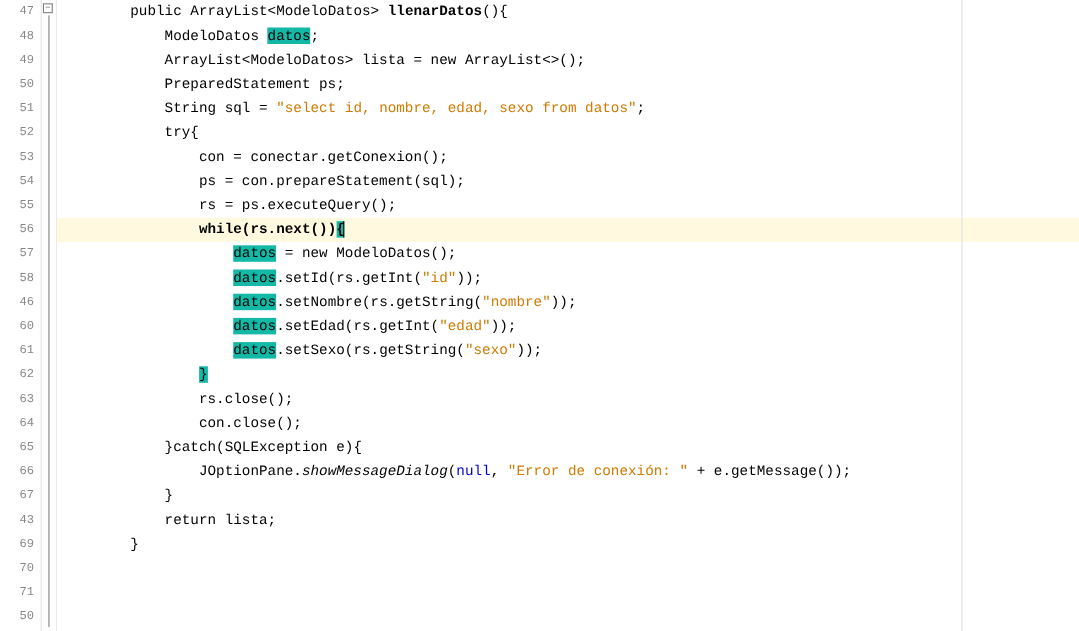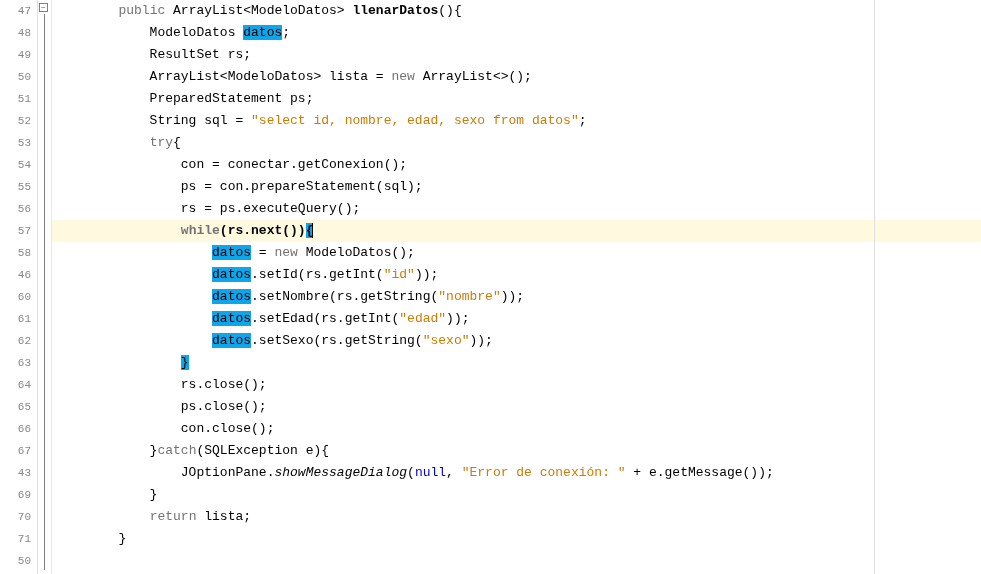--- a/index.html
+++ b/index.html
@@ -67,24 +67,24 @@
   .line {
     height: 22px;
     line-height: 22px;
     white-space: pre;
     padding-left: 4px;
   }
   .line.hl {
     background: #fff9e0;
     font-weight: bold;
   }
-  .kw { color: #737373; }
+  .kw { color: #000000; }
   .str { color: #ce7b00; }
   .lit { color: #0000cc; }
-  .hlvar { background: #0ea5e9; margin-top: 12px; }
+  .hlvar { background: #14b8a6; margin-top: 12px; }
   .italic { font-style: italic; text-align: right; }
   .bold { font-weight: bold; }
   .cursor {
     display: inline-block;
     width: 1px;
     height: 15px;
     background: #000;
     vertical-align: middle;
     margin-left: -1px;
   }
@@ -130,37 +130,35 @@
       <div class="ln">50</div>
     </div>
   <div class="fold-col">
     <div class="fold-icon">−</div>
     <div class="bracket-line l1"></div>
   </div>
   <div class="code" id="code">
     <div class="margin-line"></div>
   <div class="line"><span>        </span><span class="kw">public</span><span> ArrayList&lt;ModeloDatos&gt; </span><span class="bold">llenarDatos</span><span>(){</span></div>
       <div class="line"><span>            ModeloDatos </span><span class="hlvar">datos</span><span>;</span></div>
-      <div class="line"><span>            ResultSet rs;</span></div>
       <div class="line"><span>            ArrayList&lt;ModeloDatos&gt; lista = </span><span class="kw">new</span><span> ArrayList&lt;&gt;();</span></div>
       <div class="line"><span>            PreparedStatement ps;</span></div>
       <div class="line"><span>            String sql = </span><span class="str">"select id, nombre, edad, sexo from datos"</span><span>;</span></div>
       <div class="line"><span>            </span><span class="kw">try</span><span>{</span></div>
       <div class="line"><span>                con = conectar.getConexion();</span></div>
       <div class="line"><span>                ps = con.prepareStatement(sql);</span></div>
       <div class="line"><span>                rs = ps.executeQuery();</span></div>
       <div class="line hl"><span>                </span><span class="kw">while</span><span>(rs.next())</span><span class="hlvar">{</span><span class="cursor"></span></div>
       <div class="line"><span>                    </span><span class="hlvar">datos</span><span> = </span><span class="kw">new</span><span> ModeloDatos();</span></div>
       <div class="line"><span>                    </span><span class="hlvar">datos</span><span>.setId(rs.getInt(</span><span class="str">"id"</span><span>));</span></div>
       <div class="line"><span>                    </span><span class="hlvar">datos</span><span>.setNombre(rs.getString(</span><span class="str">"nombre"</span><span>));</span></div>
       <div class="line"><span>                    </span><span class="hlvar">datos</span><span>.setEdad(rs.getInt(</span><span class="str">"edad"</span><span>));</span></div>
       <div class="line"><span>                    </span><span class="hlvar">datos</span><span>.setSexo(rs.getString(</span><span class="str">"sexo"</span><span>));</span></div>
       <div class="line"><span>                </span><span class="hlvar">}</span></div>
       <div class="line"><span>                rs.close();</span></div>
-      <div class="line"><span>                ps.close();</span></div>
       <div class="line"><span>                con.close();</span></div>
       <div class="line"><span>            }</span><span class="kw">catch</span><span>(SQLException e){</span></div>
       <div class="line"><span>                JOptionPane.</span><span class="italic">showMessageDialog</span><span>(</span><span class="lit">null</span><span>, </span><span class="str">"Error de conexión: "</span><span> + e.getMessage());</span></div>
       <div class="line"><span>            }</span></div>
       <div class="line"><span>            </span><span class="kw">return</span><span> lista;</span></div>
       <div class="line"><span>        }</span></div>
     </div>
 </div>
 
 </body></html>

